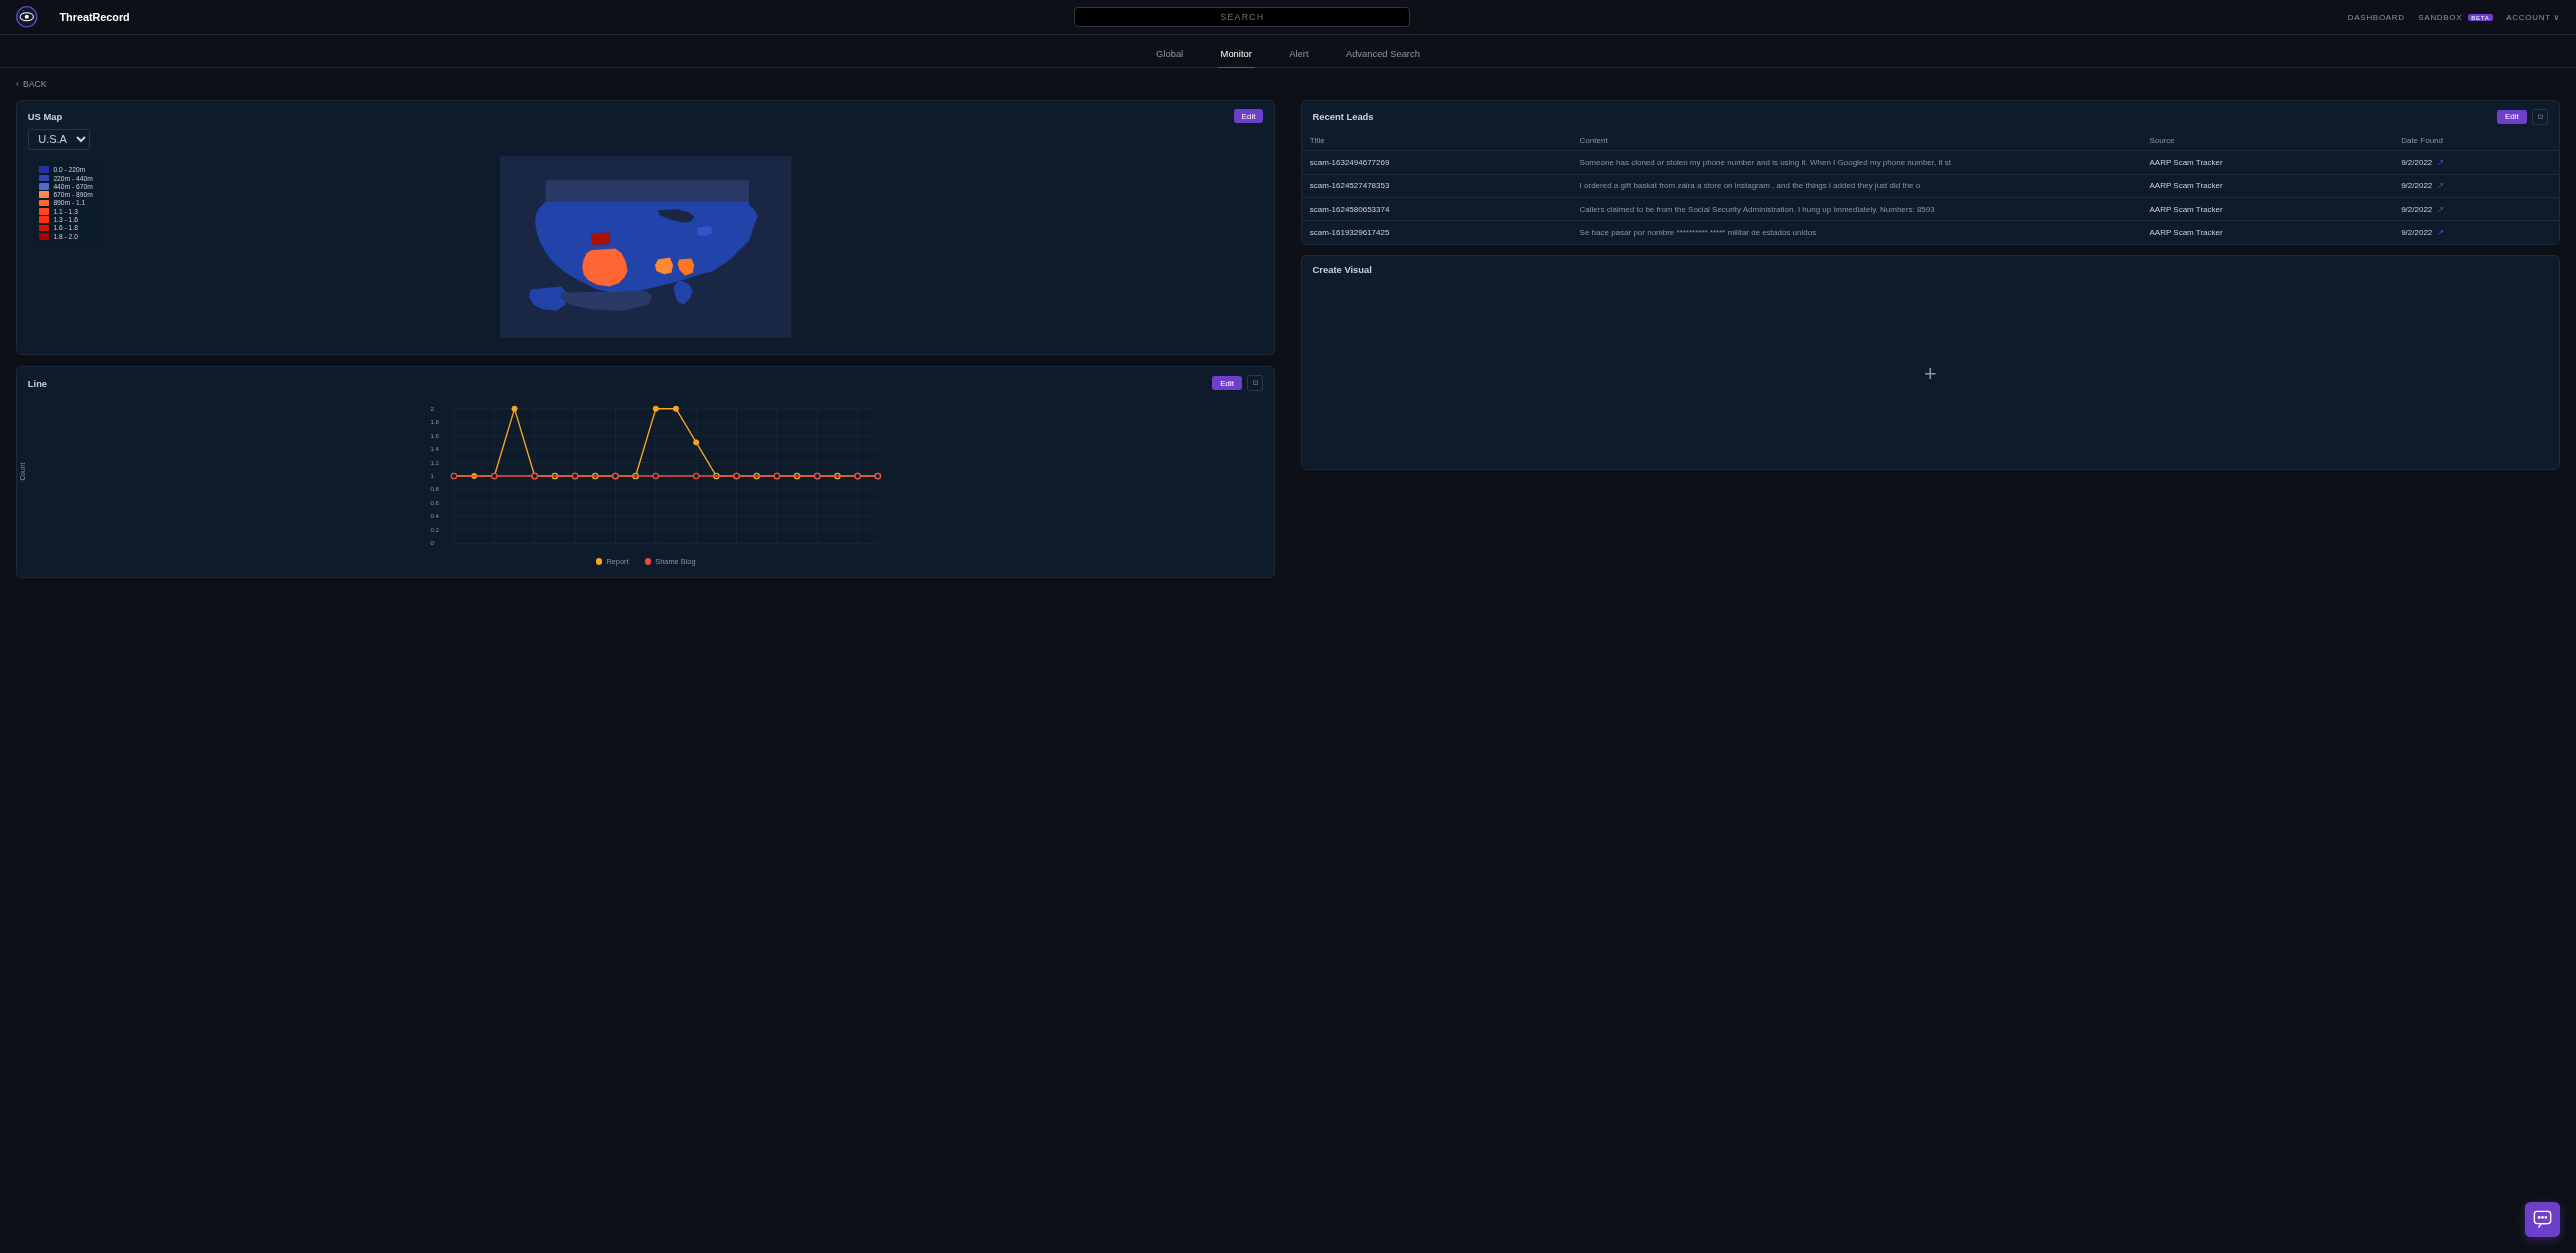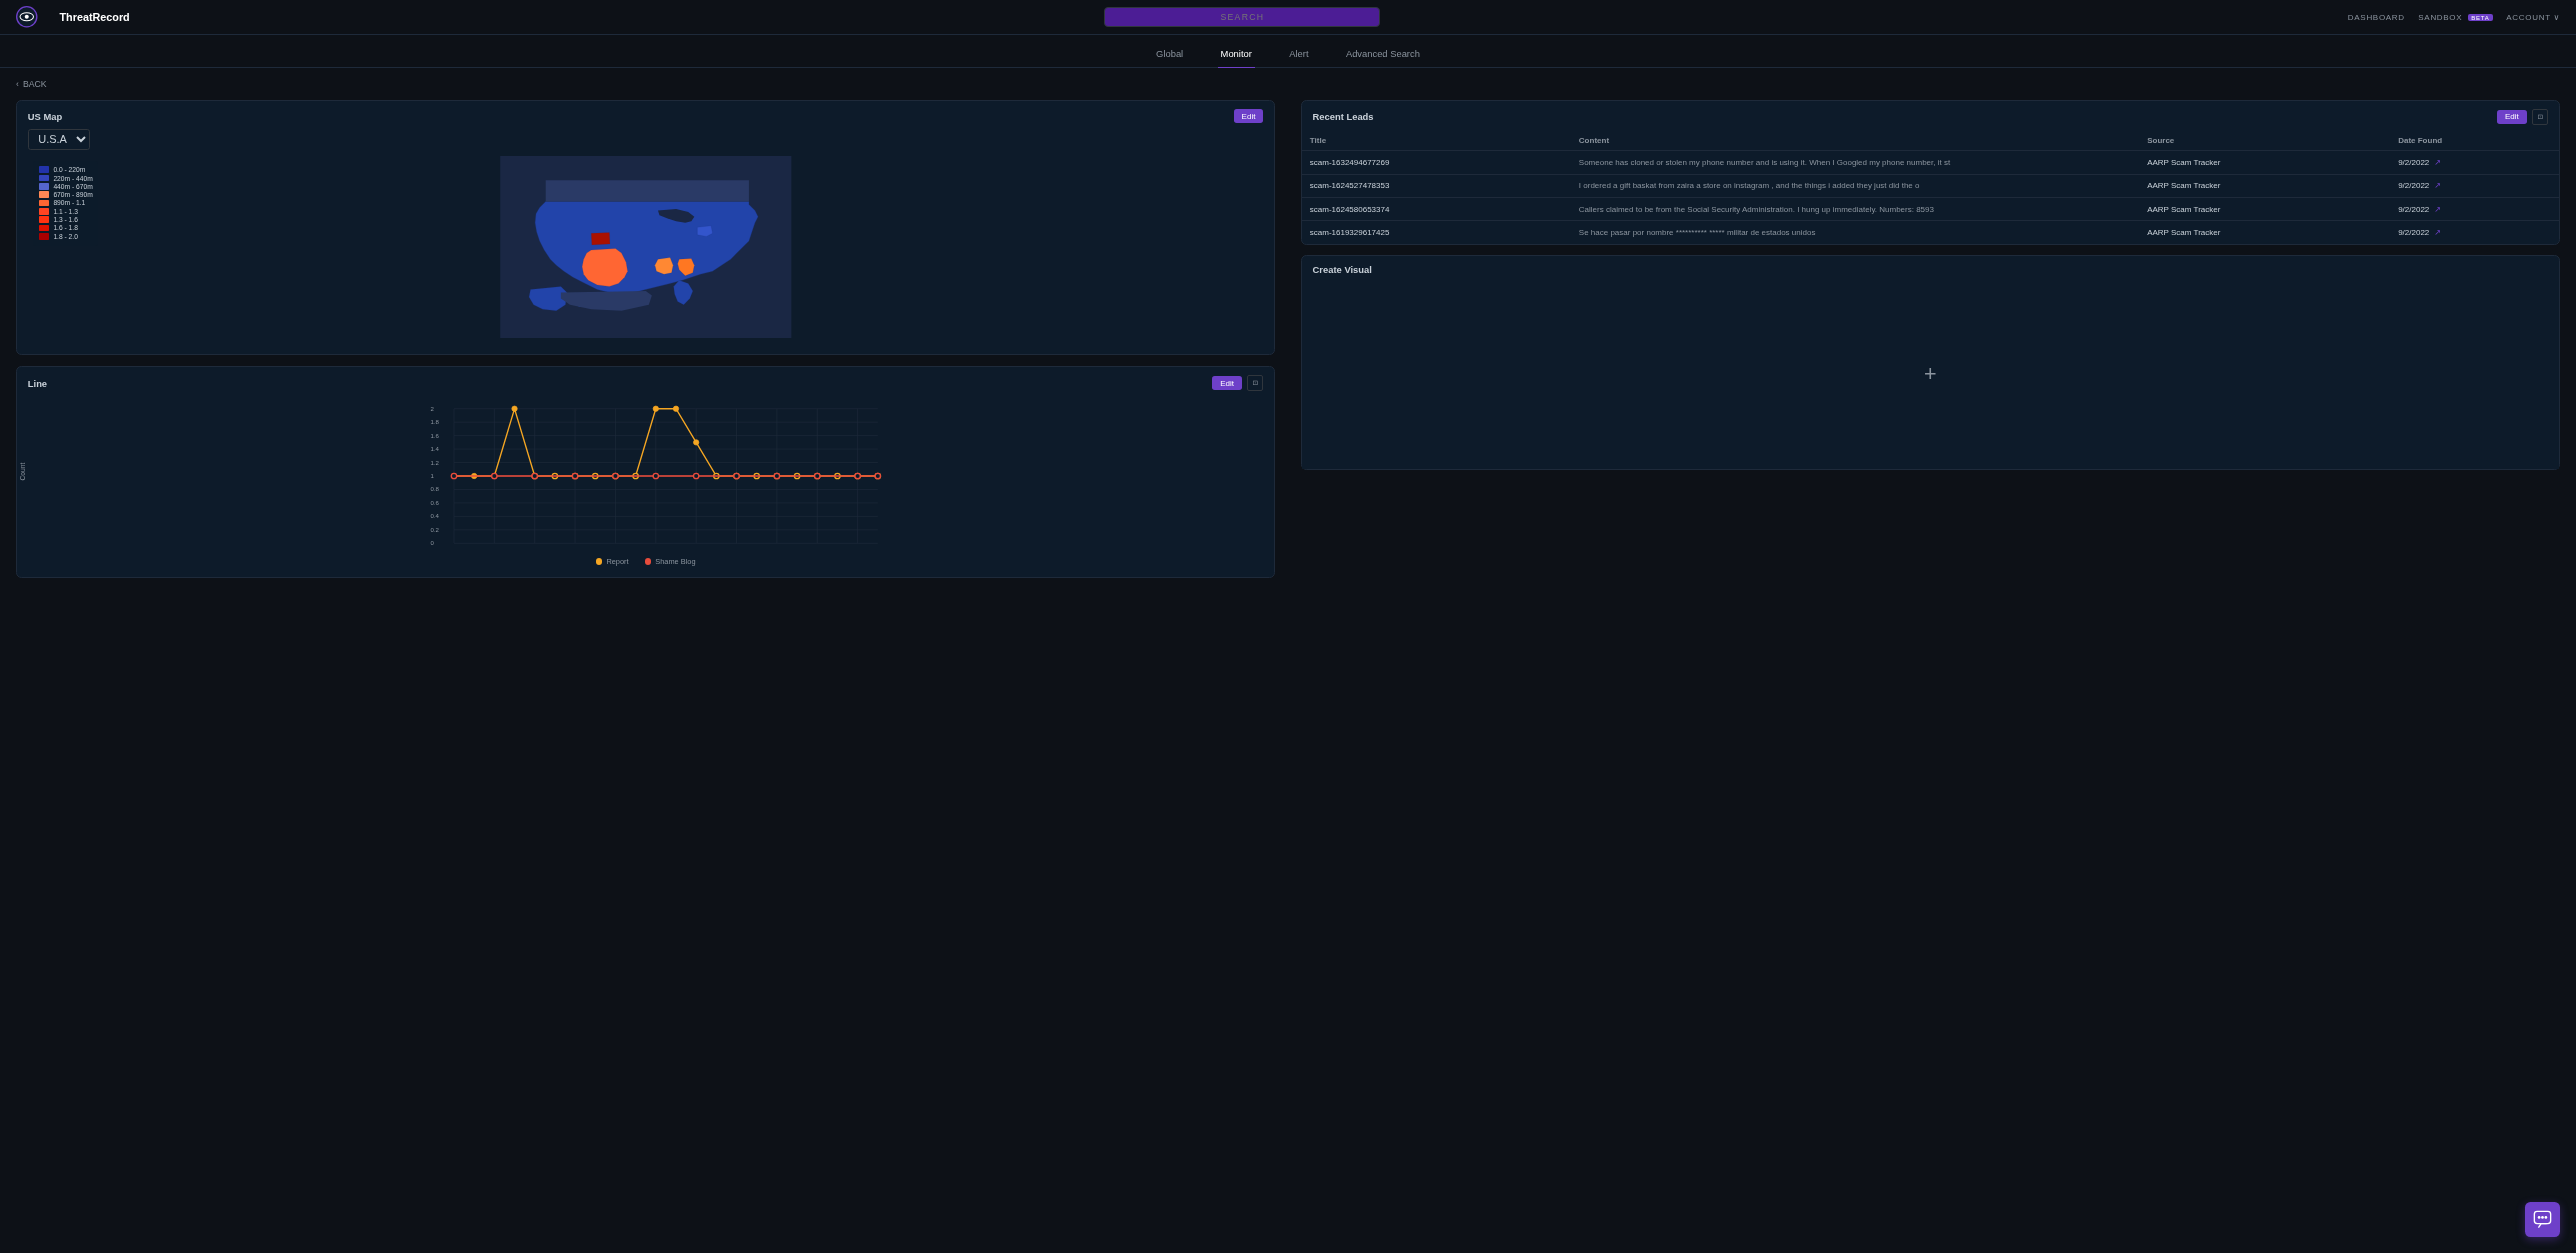--- a/index.html
+++ b/index.html
@@ -34,22 +34,22 @@
     .logo-icon {
       width: 21.5px;
       height: 21.5px;
     }
     .search-bar-container {
       flex: 1;
       display: flex;
       justify-content: center;
     }
     .search-bar {
-      width: 276px;
-      background: #4c1d95;
+      width: 336px;
+      background: #000000;
       border: 0.7px solid #30363d;
       border-radius: 4px;
       padding: 4px 10.8px;
       color: #8b949e;
       font-size: 8.7px;
       text-align: center;
       letter-spacing: 1.3px;
       outline: none;
     }
     .header-right {
@@ -260,21 +260,21 @@
     
     .leads-table {
       width: 100%;
       border-collapse: collapse;
     }
     .leads-table th {
       text-align: left;
       padding: 5.4px 8px;
       font-size: 8px;
       color: #8b949e;
-      font-weight: 700;
+      font-weight: 400;
       border-bottom: 0.7px solid #1e2a3a;
     }
     .leads-table td {
       padding: 6.7px 8px;
       font-size: 8px;
       color: #c9d1d9;
       border-bottom: 0.7px solid #1e2a3a;
       vertical-align: top;
     }
     .leads-table tr:last-child td {

